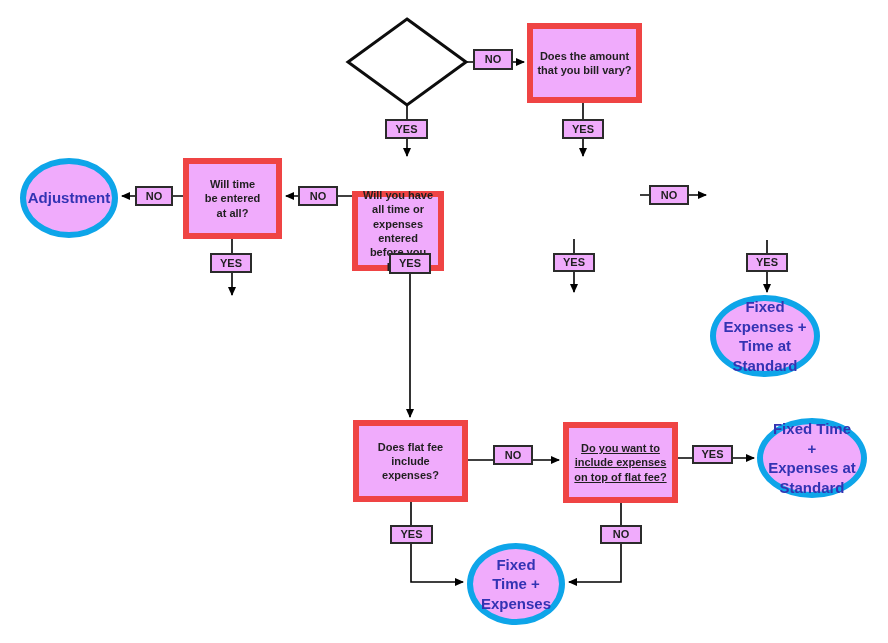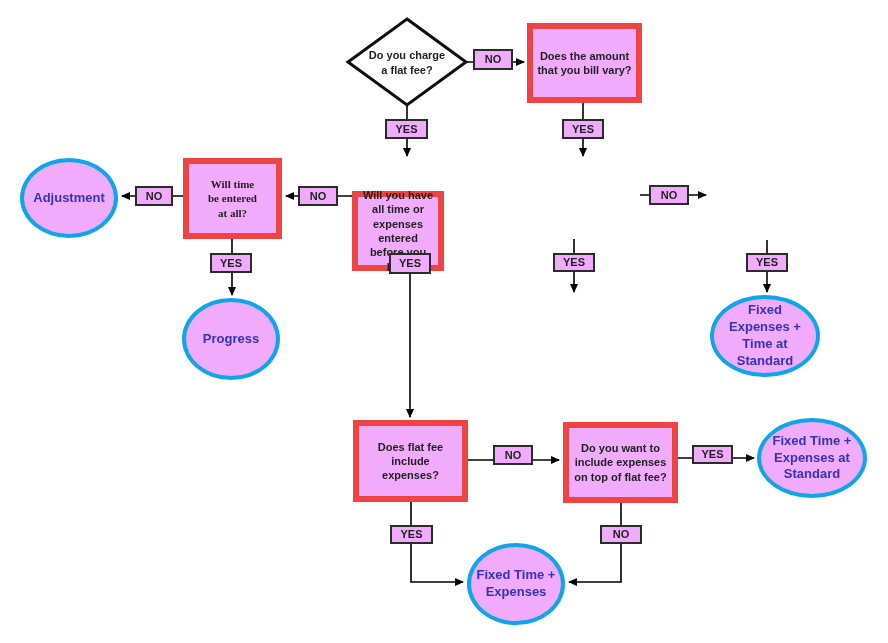--- a/index.html
+++ b/index.html
@@ -32,48 +32,48 @@
     background: #f0abfc;
   }
   .node {
     border: 6px solid #ef4444;
     color: #1f1f1f;
     font-size: 11px;
     line-height: 1.3;
     padding: 2px;
   }
   .terminal {
-    border: 4px solid #0ea5e9;
+    border: 6px solid #0ea5e9;
     border-radius: 50%;
     color: #3333b3;
-    font-size: 13px;
+    font-size: 15px;
     line-height: 1.3;
     padding: 4px;
   }
   .edge-label {
     border: 2px solid #2b2b2b;
     color: #1f1f1f;
     font-size: 11px;
     line-height: 1;
   }
   .diamond-label {
     background: transparent;
     color: #1f1f1f;
     font-size: 11px;
     line-height: 1.3;
   }
 
   
   .n-amount-vary   { left:527px; top:23px;  width:115px; height:80px; }
   .n-all-entered   { left:352px; top:159px; width:92px; height:80px;margin-top:32px; }
-  .n-time-entered  { left:183px; top:158px; width:99px;  height:81px;font-family:Liberation Serif, serif; }
+  .n-time-entered  { left:183px; top:158px; width:99px;  height:81px; }
   .n-bill-all-wip  { left:524px; top:159px; width:116px; height:80px; }
   .n-wip-std-fixed { left:710px; top:159px; width:115px; height:81px; }
   .n-flat-fee-exp  { left:353px; top:420px; width:115px; height:82px; }
-  .n-exp-on-top    { left:563px; top:422px; width:115px; height:81px; }
+  .n-exp-on-top    { left:563px; top:422px; width:115px; height:81px;text-decoration:underline; }
 
   
   .n-charge-flat-fee { left:350px; top:22px; width:114px; height:81px; }
 
   
   .n-adjustment     { left:20px;  top:158px; width:98px;  height:80px; }
   .n-progress       { left:182px; top:298px; width:98px;  height:82px; }
   .n-all-wip-std    { left:525px; top:295px; width:100px; height:82px; }
   .n-fixed-exp-time { left:710px; top:295px; width:110px; height:82px; }
   .n-ftes           { left:757px; top:418px; width:110px; height:80px; }
@@ -118,41 +118,38 @@
       <path d="M640,195 H706" marker-end="url(#arr)"></path>
       <path d="M767,240 V292" marker-end="url(#arr)"></path>
       <path d="M468,460 H559" marker-end="url(#arr)"></path>
       <path d="M678,458 H754" marker-end="url(#arr)"></path>
       <path d="M411,502 V582 H463" marker-end="url(#arr)"></path>
       <path d="M621,503 V582 H569" marker-end="url(#arr)"></path>
     </g>
     <polygon points="407,19 466,62 407,105 348,62" fill="#ffffff" stroke="#0d0d0d" stroke-width="3"></polygon>
   </svg>
 
-  <div class="diamond-label n-charge-flat-fee">Do you charge
-a flat fee?</div>
 
   <div class="node n-amount-vary">Does the amount
 that you bill vary?</div>
   <div class="node n-all-entered">Will you have
 all time or
 expenses entered
 before you bill?</div>
   <div class="node n-time-entered">Will time
 be entered
 at all?</div>
   <div class="node n-flat-fee-exp">Does flat fee
 include
 expenses?</div>
   <div class="node n-exp-on-top">Do you want to
 include expenses
 on top of flat fee?</div>
 
   <div class="terminal n-adjustment">Adjustment</div>
-  <div class="terminal n-progress">Progress</div>
   <div class="terminal n-fixed-exp-time">Fixed Expenses +
 Time at Standard</div>
   <div class="terminal n-ftes">Fixed Time +
 Expenses at
 Standard</div>
   <div class="terminal n-fte">Fixed Time +
 Expenses</div>
 
   <div class="edge-label l-no1">NO</div>
   <div class="edge-label l-yes1">YES</div>

